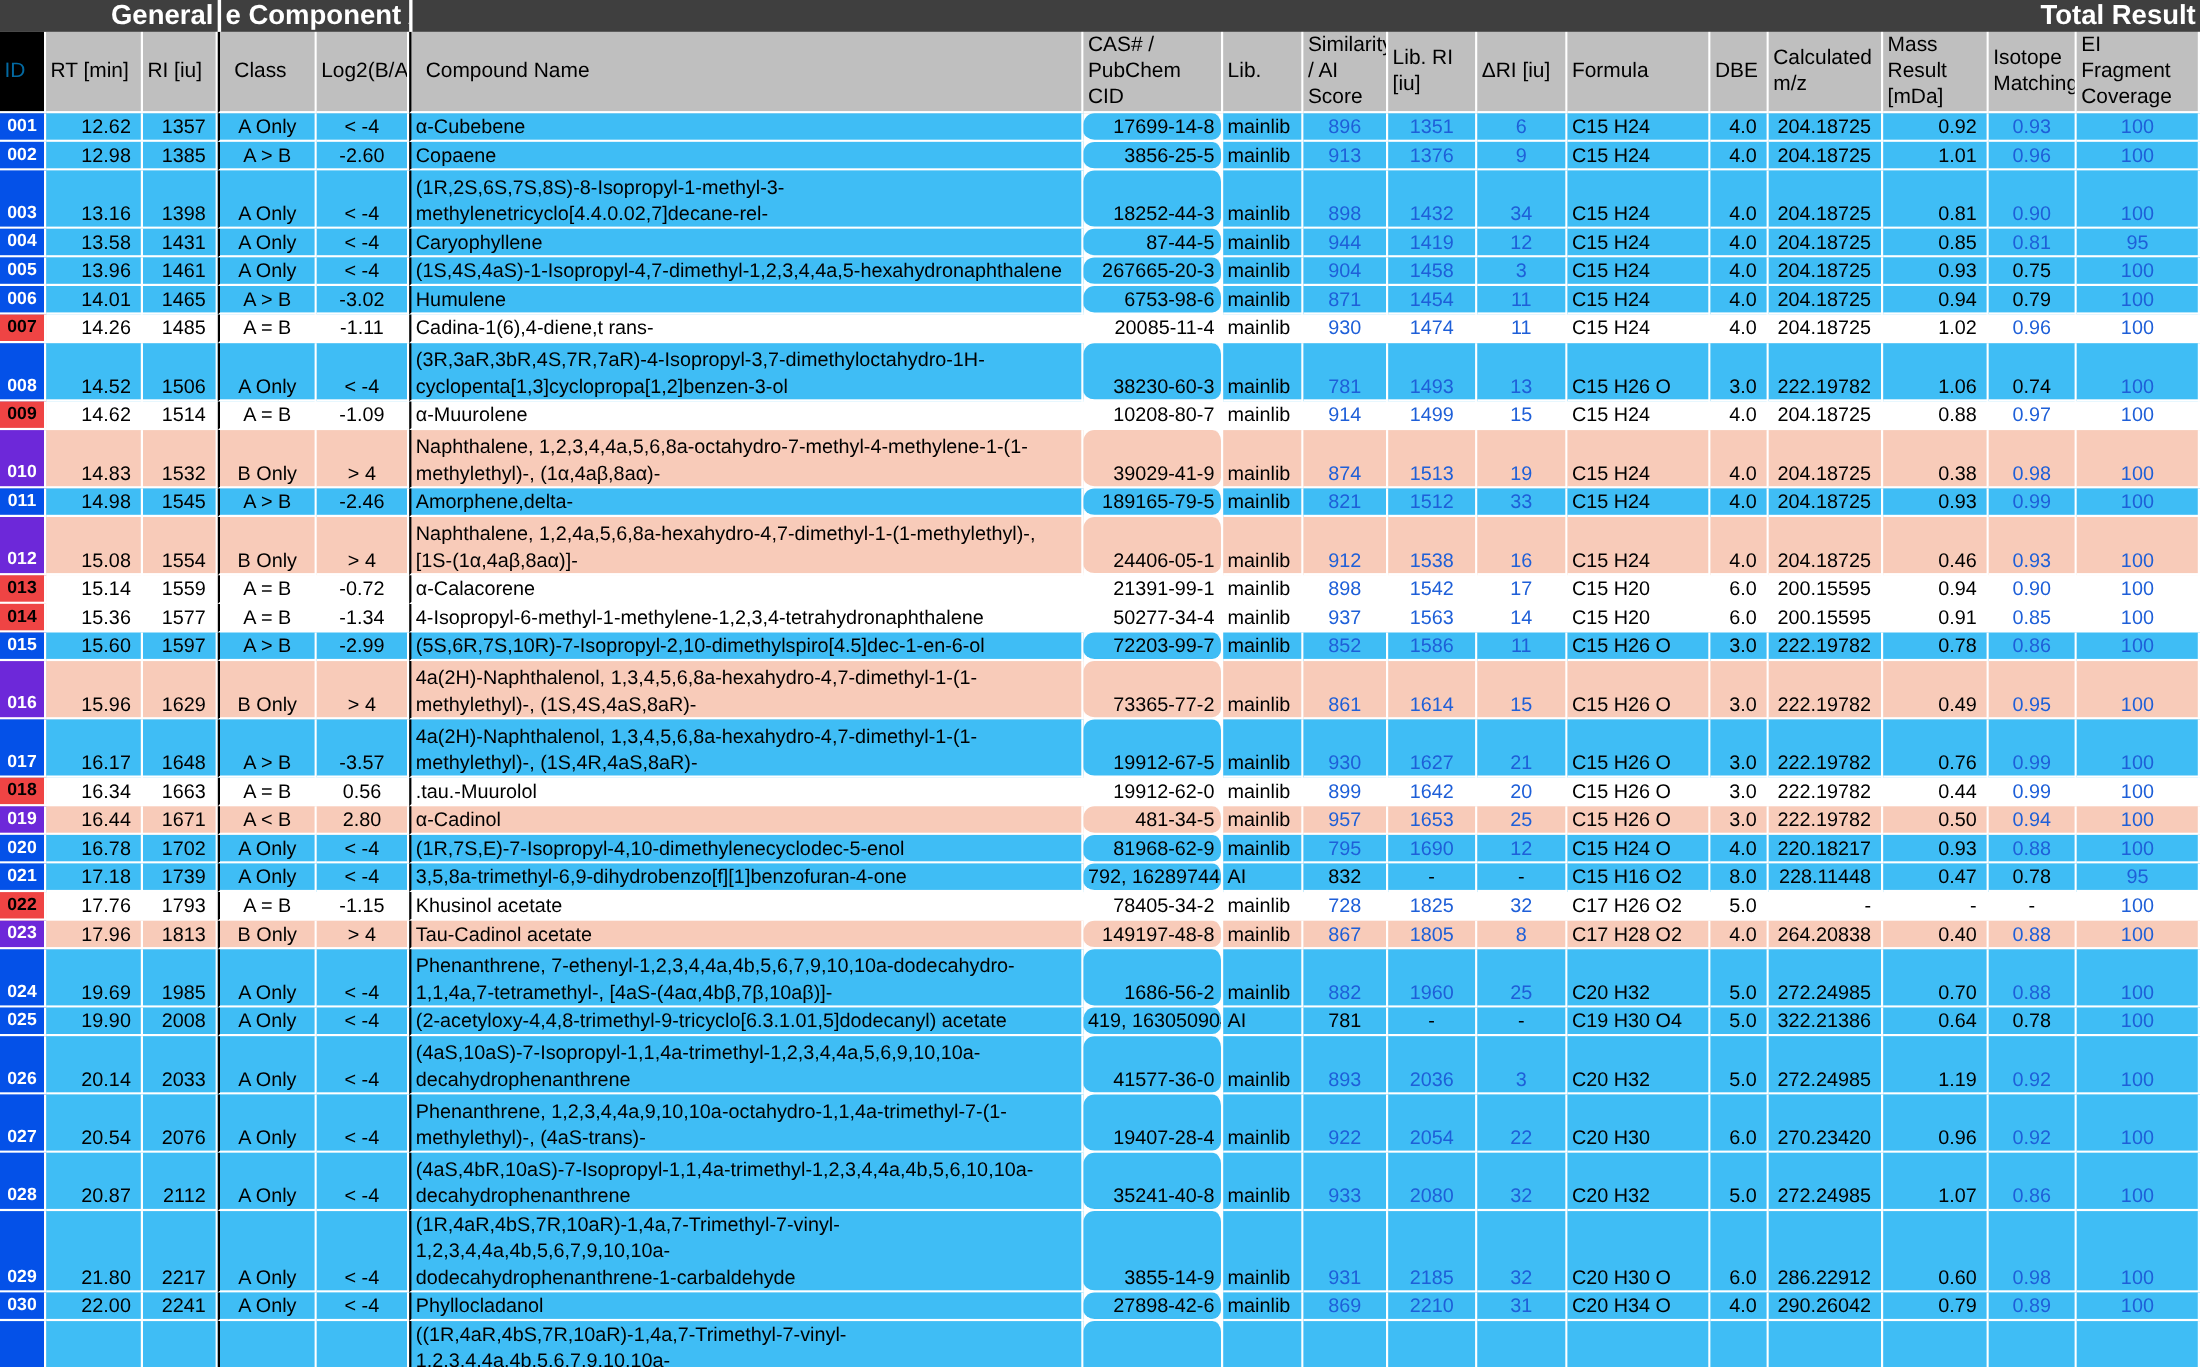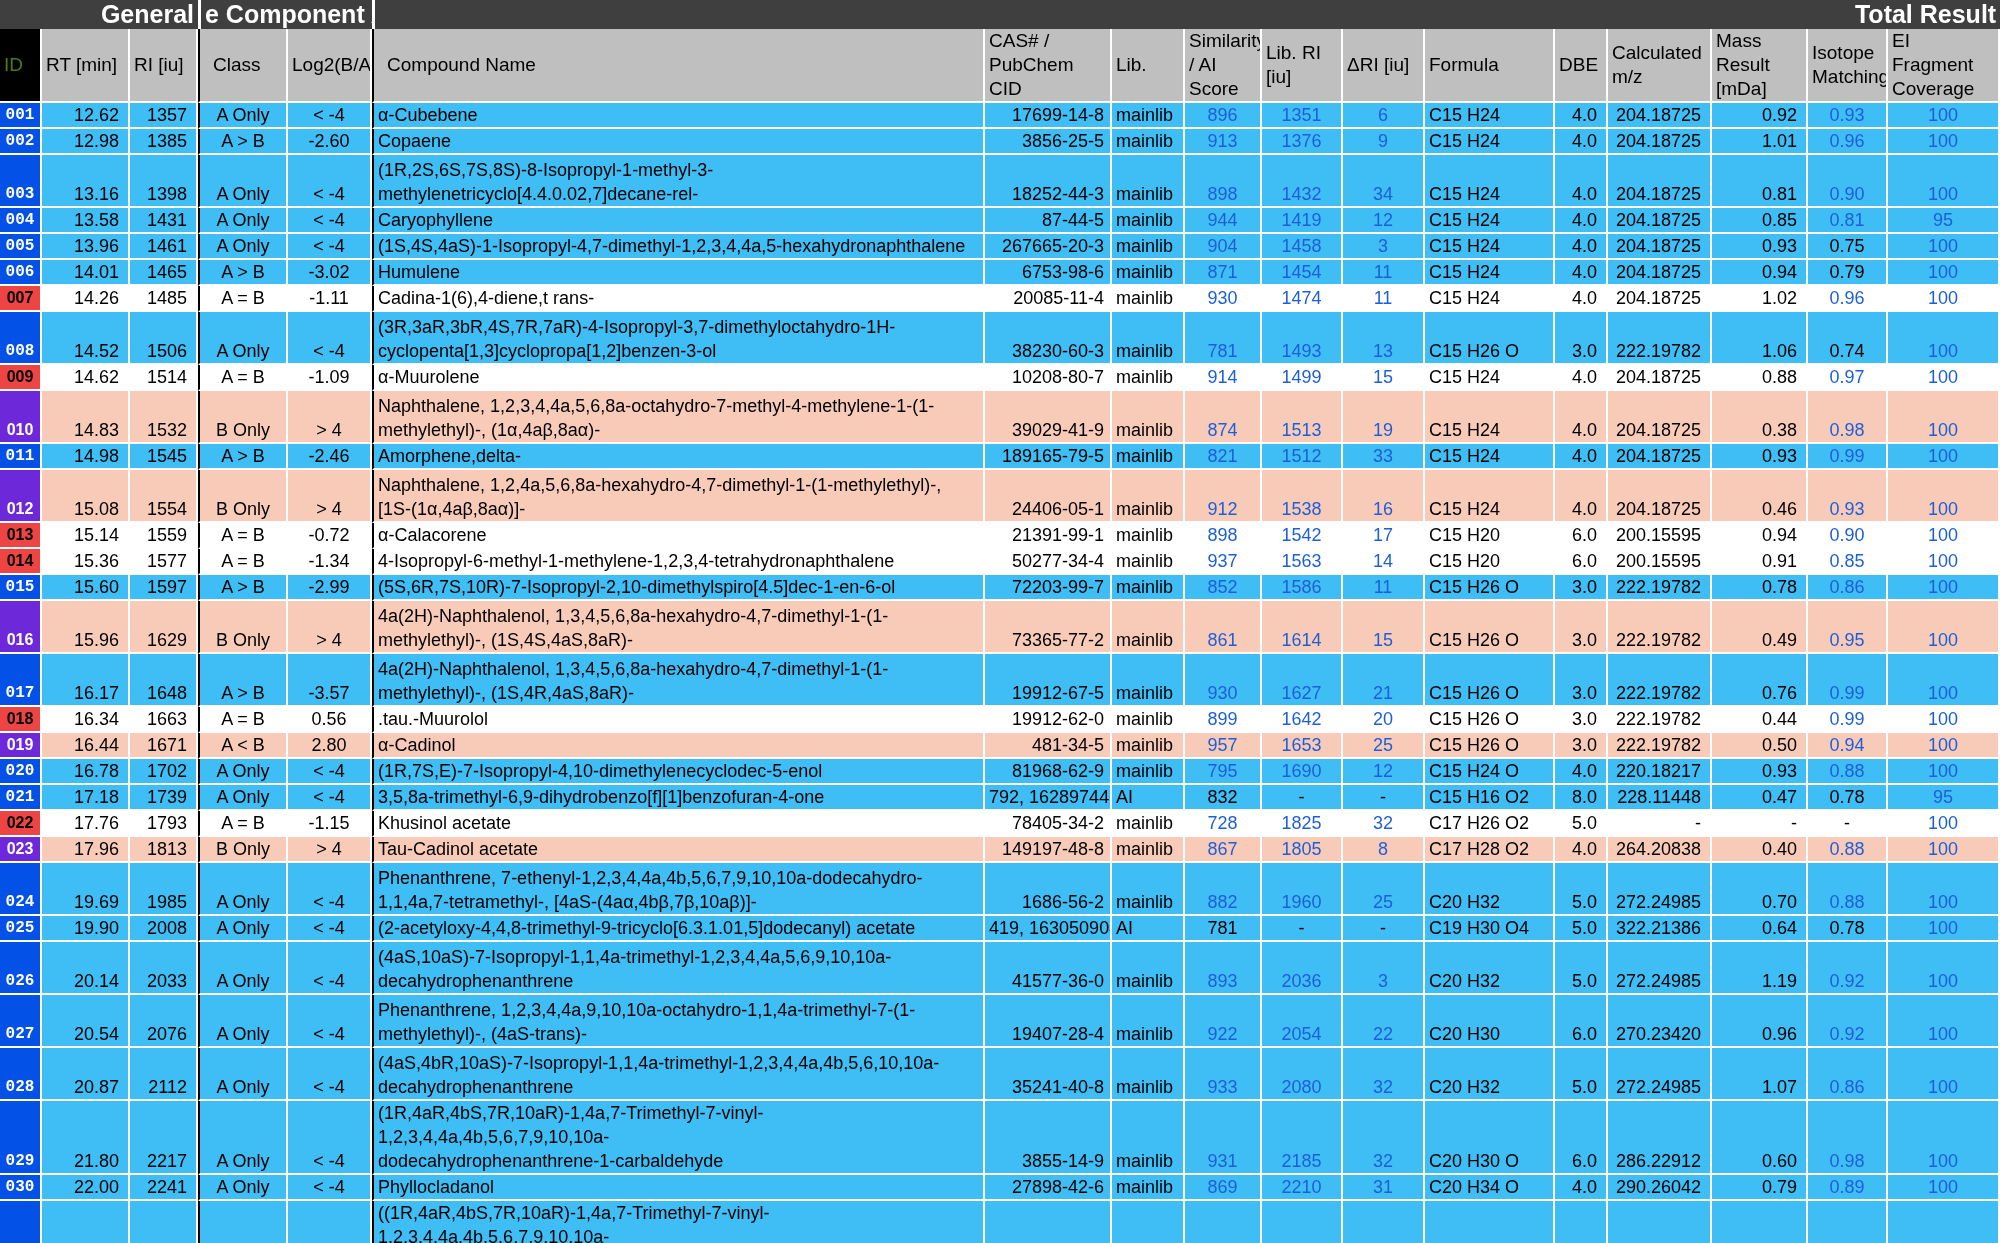--- a/index.html
+++ b/index.html
@@ -9,41 +9,41 @@
 
   
   tr.bands th{background:#3F3F3F;color:#fff;font-size:25px;font-weight:bold;
               text-align:right;height:28px;vertical-align:middle;white-space:nowrap;}
   th.band-comp,th.band-total{border-left:3px solid #fff;}
 
   
   tr.heads th{background:#BFBFBF;color:#000;font-size:19px;font-weight:normal;
               text-align:left;vertical-align:middle;height:60px;white-space:pre-line;
               border-right:2px solid #fff;border-bottom:2px solid #fff;line-height:24px;}
-  tr.heads th.h-id{background:#000;color:#4d7c0f;}
+  tr.heads th.h-id{background:#000;color:#0369a1;}
   tr.heads th.h-cls,tr.heads th.h-name{border-left:2px solid #000;padding-left:13px;}
 
   
   tbody td{border-right:2px solid #fff;border-bottom:2px solid #fff;
            vertical-align:bottom;font-size:18px;color:#000;line-height:24px;}
   tr.single{height:26px;} tr.tall{height:53px;}
   tr.blue  td{background:#3FBDF5;}
   tr.pink  td{background:#F8CBB9;}
   tr.white td{background:#fff;}
 
   td.c-id{color:#fff;font-weight:bold;text-align:center;font-size:16px;}
-  tr.blue td.c-id{background:#0451E8;font-family:Liberation Mono, monospace;}
+  tr.blue td.c-id{background:#0451E8;}
   tr.pink td.c-id{background:#6d28d9;}
   tr.white td.c-id{background:#ef4444;color:#000;}
 
   td.c-rt,td.c-ri,td.c-dbe,td.c-mz,td.c-err{text-align:right;padding-right:9px;}
   td.c-cls,td.c-log2{text-align:center;}
   td.c-cls{border-left:2px solid #000;text-align:center;}
   td.c-name{border-left:2px solid #000;text-align:left;white-space:pre-line;}
-  td.c-cas{text-align:right;white-space:nowrap;padding-right:6px;}
+  td.c-cas{text-align:right;white-space:nowrap;padding-right:6px;border-radius:10px;}
   td.c-lib,td.c-formula{text-align:left;}
   td.c-sim,td.c-libri,td.c-dri,td.c-iso,td.c-ei{text-align:center;color:#1E5FD8;}
   td.blacktxt{color:#000;}
 </style>
 </head>
 <body>
 
 <table>
   <colgroup>
     <col style="width:42px">

